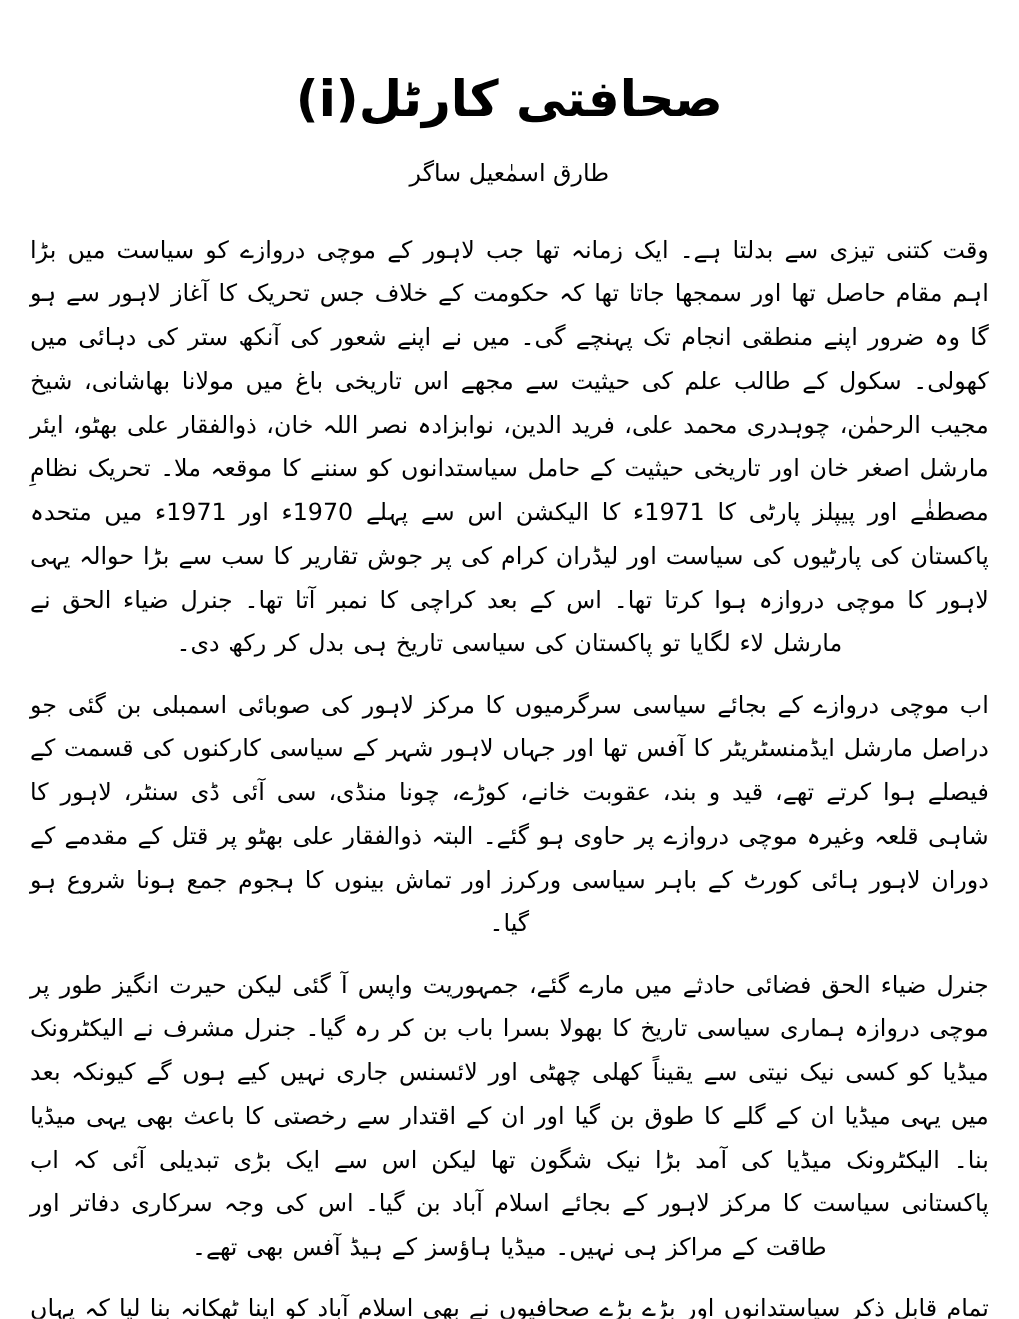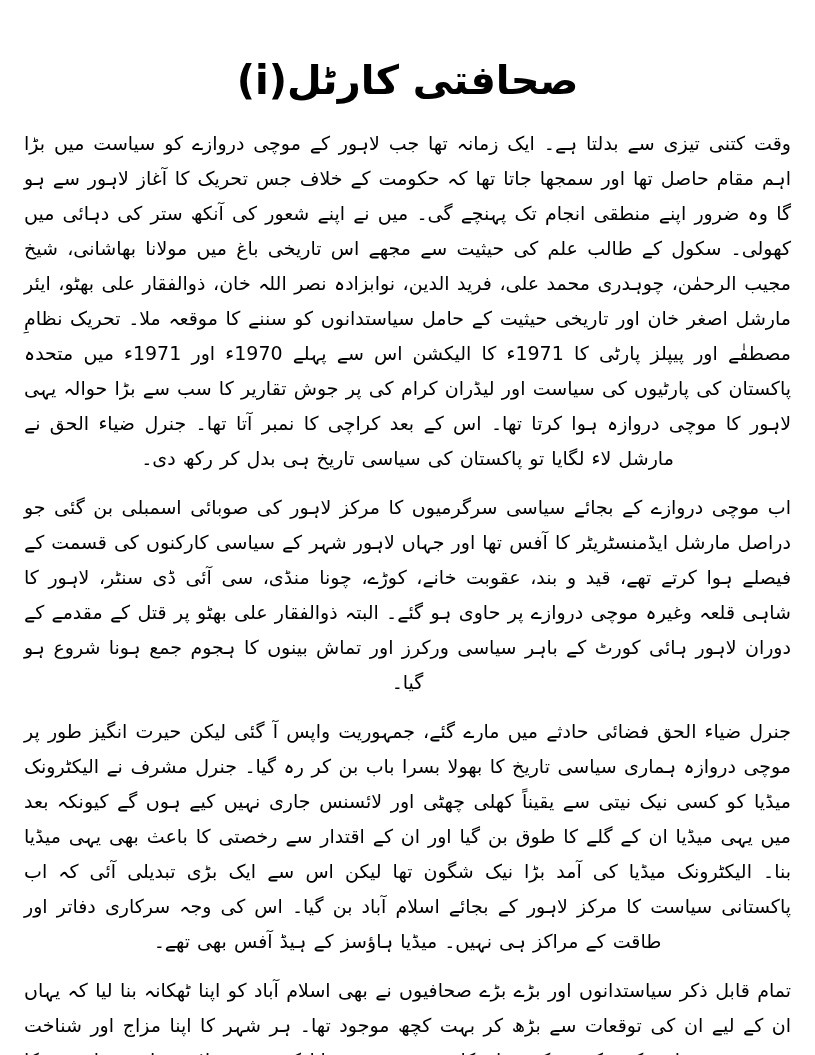--- a/index.html
+++ b/index.html
@@ -46,20 +46,21 @@
     text-align-last: center;
     word-spacing: 1px;
   }
 </style>
 </head>
 <body>
 
 <div class="page">
   <h1 class="title">صحافتی کارٹل(i)</h1>
 
+  <div class="author">طارق اسمٰعیل ساگر</div>
 
   <div class="body-text">
     <p>وقت کتنی تیزی سے بدلتا ہے۔ ایک زمانہ تھا جب لاہور کے موچی دروازے کو سیاست میں بڑا اہم مقام حاصل تھا اور سمجھا جاتا تھا کہ حکومت کے خلاف جس تحریک کا آغاز لاہور سے ہو گا وہ ضرور اپنے منطقی انجام تک پہنچے گی۔ میں نے اپنے شعور کی آنکھ ستر کی دہائی میں کھولی۔ سکول کے طالب علم کی حیثیت سے مجھے اس تاریخی باغ میں مولانا بھاشانی، شیخ مجیب الرحمٰن، چوہدری محمد علی، فرید الدین، نوابزادہ نصر اللہ خان، ذوالفقار علی بھٹو، ایئر مارشل اصغر خان اور تاریخی حیثیت کے حامل سیاستدانوں کو سننے کا موقعہ ملا۔ تحریک نظامِ مصطفٰے اور پیپلز پارٹی کا 1971ء کا الیکشن اس سے پہلے 1970ء اور 1971ء میں متحدہ پاکستان کی پارٹیوں کی سیاست اور لیڈران کرام کی پر جوش تقاریر کا سب سے بڑا حوالہ یہی لاہور کا موچی دروازہ ہوا کرتا تھا۔ اس کے بعد کراچی کا نمبر آتا تھا۔ جنرل ضیاء الحق نے مارشل لاء لگایا تو پاکستان کی سیاسی تاریخ ہی بدل کر رکھ دی۔</p>
     <p>اب موچی دروازے کے بجائے سیاسی سرگرمیوں کا مرکز لاہور کی صوبائی اسمبلی بن گئی جو دراصل مارشل ایڈمنسٹریٹر کا آفس تھا اور جہاں لاہور شہر کے سیاسی کارکنوں کی قسمت کے فیصلے ہوا کرتے تھے، قید و بند، عقوبت خانے، کوڑے، چونا منڈی، سی آئی ڈی سنٹر، لاہور کا شاہی قلعہ وغیرہ موچی دروازے پر حاوی ہو گئے۔ البتہ ذوالفقار علی بھٹو پر قتل کے مقدمے کے دوران لاہور ہائی کورٹ کے باہر سیاسی ورکرز اور تماش بینوں کا ہجوم جمع ہونا شروع ہو گیا۔</p>
     <p>جنرل ضیاء الحق فضائی حادثے میں مارے گئے، جمہوریت واپس آ گئی لیکن حیرت انگیز طور پر موچی دروازہ ہماری سیاسی تاریخ کا بھولا بسرا باب بن کر رہ گیا۔ جنرل مشرف نے الیکٹرونک میڈیا کو کسی نیک نیتی سے یقیناً کھلی چھٹی اور لائسنس جاری نہیں کیے ہوں گے کیونکہ بعد میں یہی میڈیا ان کے گلے کا طوق بن گیا اور ان کے اقتدار سے رخصتی کا باعث بھی یہی میڈیا بنا۔ الیکٹرونک میڈیا کی آمد بڑا نیک شگون تھا لیکن اس سے ایک بڑی تبدیلی آئی کہ اب پاکستانی سیاست کا مرکز لاہور کے بجائے اسلام آباد بن گیا۔ اس کی وجہ سرکاری دفاتر اور طاقت کے مراکز ہی نہیں۔ میڈیا ہاؤسز کے ہیڈ آفس بھی تھے۔</p>
     <p>تمام قابل ذکر سیاستدانوں اور بڑے بڑے صحافیوں نے بھی اسلام آباد کو اپنا ٹھکانہ بنا لیا کہ یہاں ان کے لیے ان کی توقعات سے بڑھ کر بہت کچھ موجود تھا۔ ہر شہر کا اپنا مزاج اور شناخت ہوتی ہے جو اس کے مکینوں کے مزاج کا حصہ بھی بن جایا کرتی ہے۔ لاہور تاریخی اہمیت کا حامل اور ماضی میں برصغیر کی سیاست و صحافت، علم و ادب کا اہم مرکز رہا تھا یہاں کے جلسے، جلوس، سیاست، صحافت پر اس کا رنگ غالب رہا ہے یہی بات کراچی پر صادق آتی ہے۔ اسلام آباد حکمرانوں، بیوروکریٹ، جرنیلوں اور وی آئی پیز کا شہر تھا یہاں کی سیاست اور صحافت پر بھی ان کا غلبہ رہا۔ 80 کی دہائی میں جہاد افغانستان کے نام سے پاکستان کے جسد ملی میں کینسر کا ٹیکہ لگایا گیا تھا۔ اس کے اثرات بھی نمایاں ہو گئے تھے، خصوصاً</p>
   </div>
 </div>
 
 </body></html>

